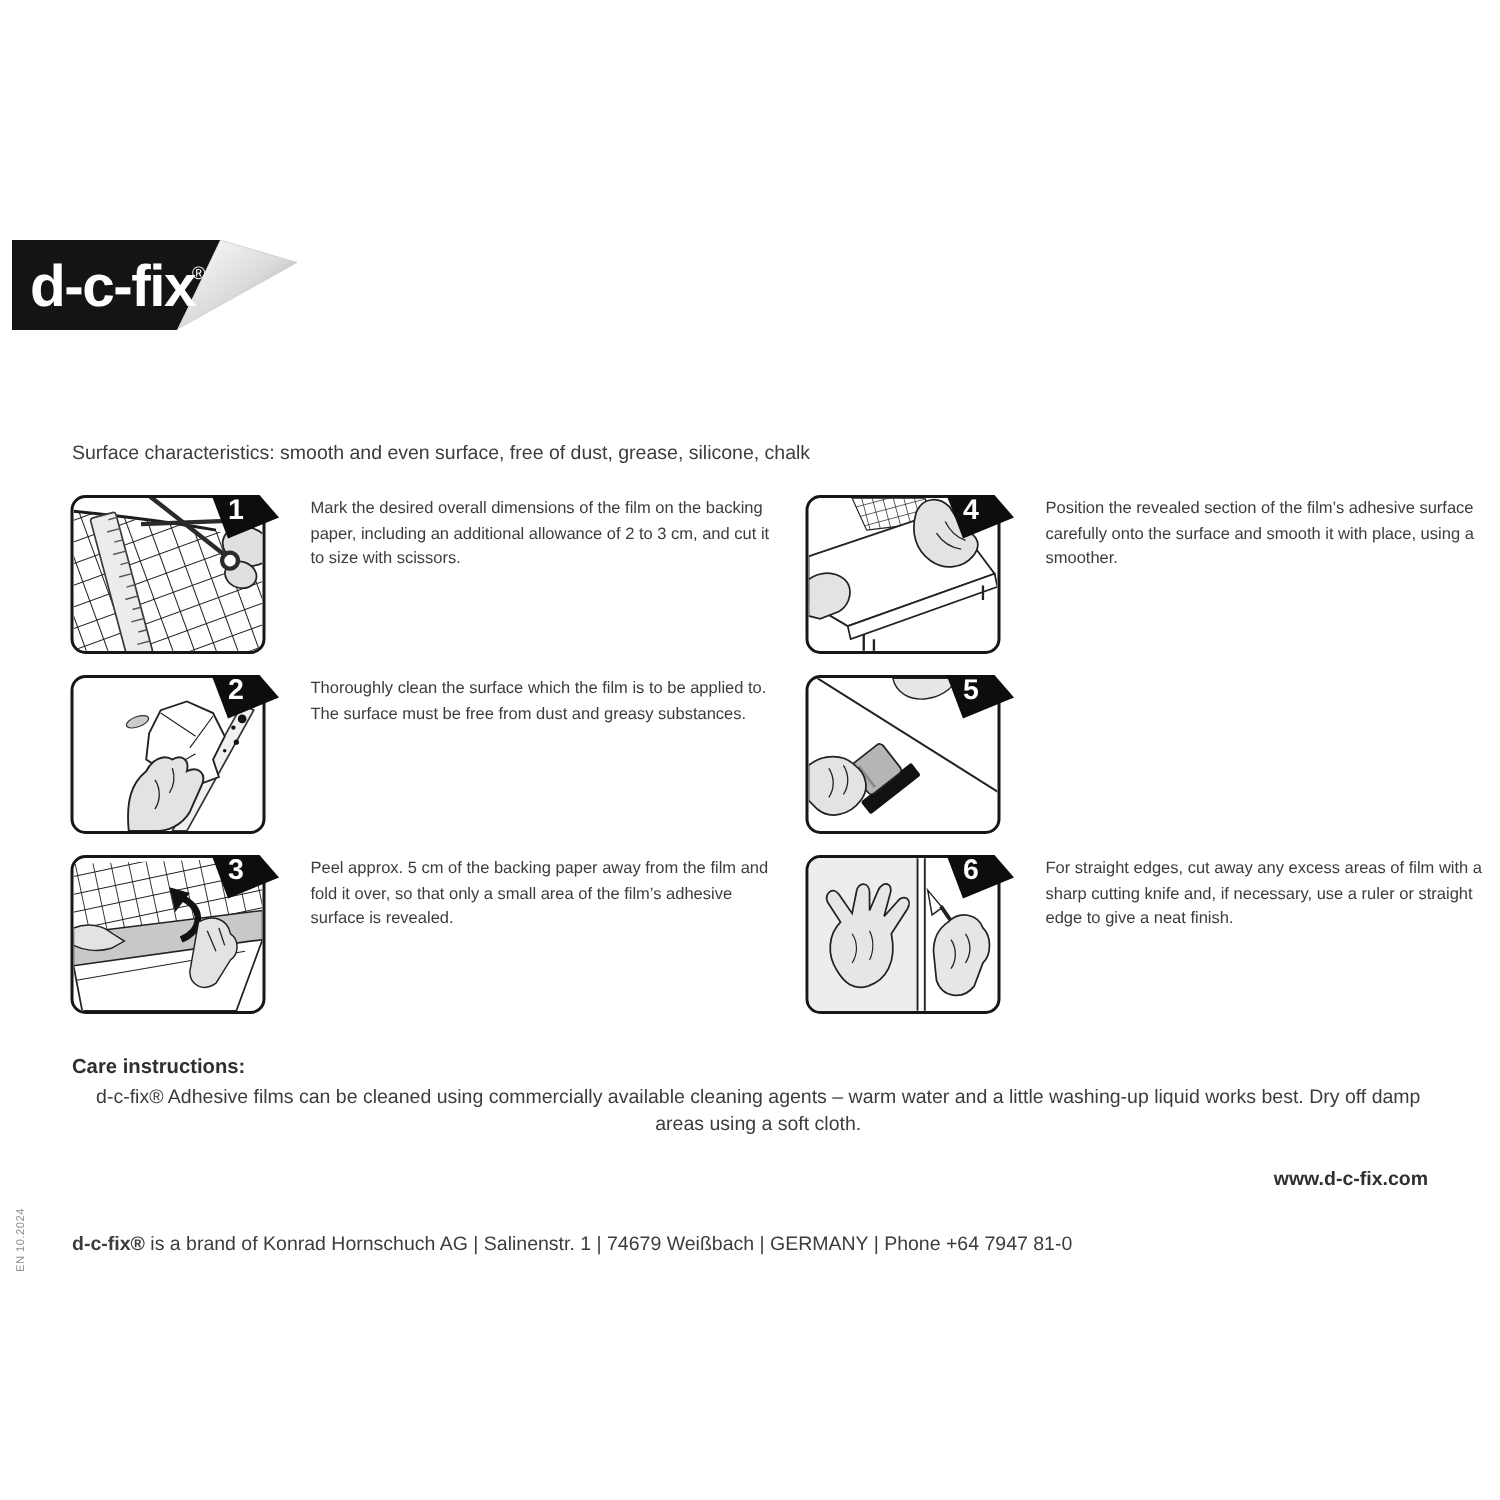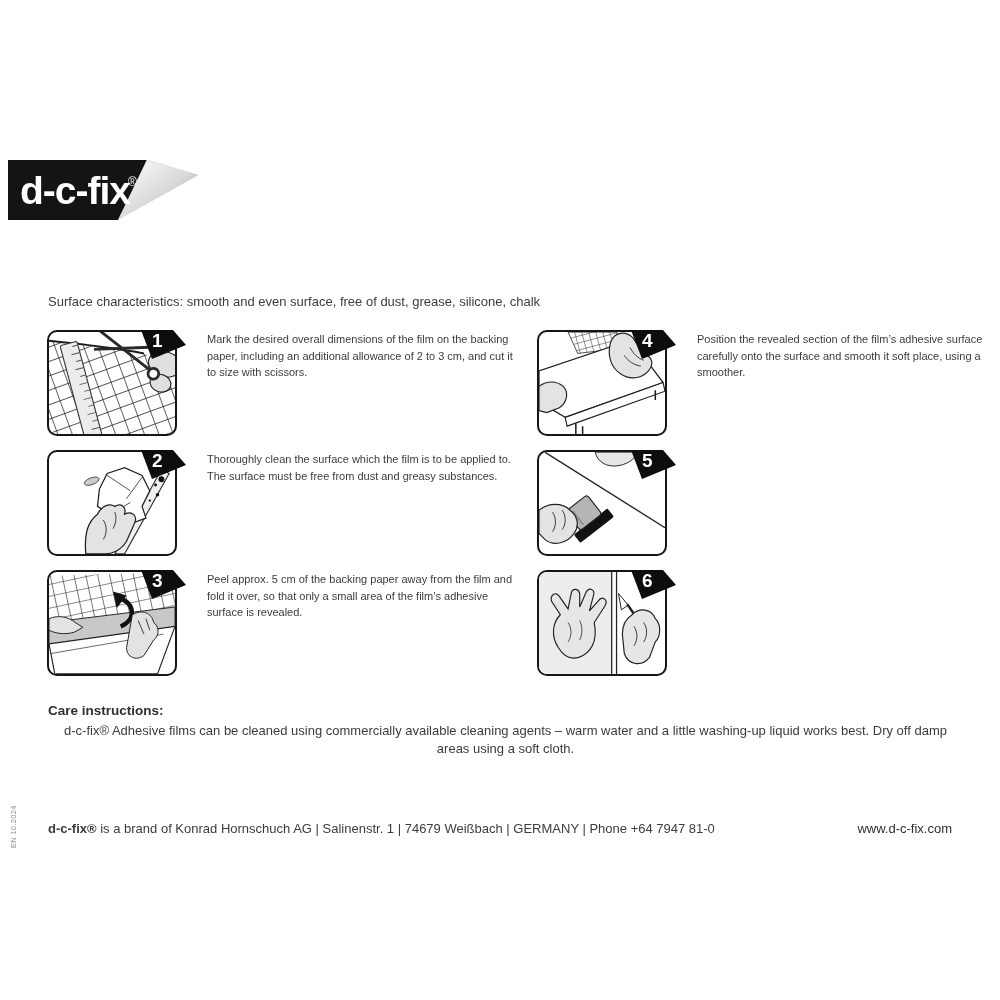--- a/index.html
+++ b/index.html
@@ -25,21 +25,21 @@
 
   .step-text{position:absolute;left:160px;top:1px;font-size:11px;line-height:16.5px;color:#3c3c3b;}
   .col-l .step-text{width:312px;}
   .col-r .step-text{width:302px;}
 
   .care-heading{position:absolute;left:48px;top:703px;font-size:13.5px;font-weight:700;color:#2f2f2f;}
   .care-body{position:absolute;left:48px;top:722px;width:915px;font-size:13px;line-height:18px;text-align:center;}
 
   .footer-left{position:absolute;left:48px;top:821px;font-size:13px;}
   .footer-left .b{font-weight:700;}
-  .footer-right{position:absolute;right:48px;top:821px;font-size:13px;font-weight:400;color:#2f2f2f;}
+  .footer-right{position:absolute;right:48px;top:778px;font-size:13px;font-weight:700;color:#2f2f2f;}
 
   .edition{position:absolute;left:9px;top:848px;transform:rotate(-90deg);transform-origin:0 0;
            font-size:7.5px;color:#8d8d8d;white-space:nowrap;letter-spacing:.3px;}
 </style>
 </head>
 <body>
 
 <div class="page">
 
   <svg class="logo" viewBox="0 0 200 63" width="200" height="63">
@@ -168,21 +168,21 @@
           <path d="M0,56 C8,50 18,50 25,56 C31,62 29,73 21,78 L8,83 L0,81 Z" fill="#e3e3e3" stroke="#222" stroke-width="1.2"></path>
         </svg>
       </div>
       <div class="badge">
         <svg viewBox="0 0 48 31" width="48" height="31">
             <polygon points="2,1 34,1 47,16 13,30" fill="#0d0d0d"></polygon>
           </svg>
         <span class="num">4</span>
       </div>
     </div>
-    <div class="step-text">Position the revealed section of the film’s adhesive surface carefully onto the surface and smooth it soft place, using a smoother.</div>
+    <div class="step-text">Position the revealed section of the film’s adhesive surface carefully onto the surface and smooth it with place, using a smoother.</div>
   </div>
 
   <div class="step col-r" id="step5">
     <div class="figure">
       <div class="frame">
         <svg viewBox="0 0 130 105" width="126" height="102">
           <path d="M6,0 L130,78" stroke="#222" stroke-width="1.4" fill="none"></path>
           <path d="M58,0 C60,10 70,16 82,14 C94,12 102,4 100,0 Z" fill="#e6e6e6" stroke="#222" stroke-width="1"></path>
           <g transform="translate(52,70) rotate(-38)">
             <rect x="-22" y="2" width="44" height="11" rx="1.5" fill="#111"></rect>
@@ -216,20 +216,21 @@
           <path d="M98,56 C102,62 102,70 98,76 M108,52 C112,58 112,66 108,72" stroke="#222" stroke-width="0.9" fill="none"></path>
         </svg>
       </div>
       <div class="badge">
         <svg viewBox="0 0 48 31" width="48" height="31">
             <polygon points="2,1 34,1 47,16 13,30" fill="#0d0d0d"></polygon>
           </svg>
         <span class="num">6</span>
       </div>
     </div>
+    <div class="step-text">For straight edges, cut away any excess areas of film with a sharp cutting knife and, if necessary, use a ruler or straight edge to give a neat finish.</div>
   </div>
 
   <div class="care-heading">Care instructions:</div>
   <div class="care-body">d-c-fix® Adhesive films can be cleaned using commercially available cleaning agents – warm water and a little washing-up liquid works best. Dry off damp areas using a soft cloth.</div>
 
   <div class="footer-left">
     <span class="b">d-c-fix®</span><span> is a brand of Konrad Hornschuch AG | Salinenstr. 1 | 74679 Weißbach | GERMANY | Phone +64 7947 81-0</span>
   </div>
   <div class="footer-right">www.d-c-fix.com</div>
 

